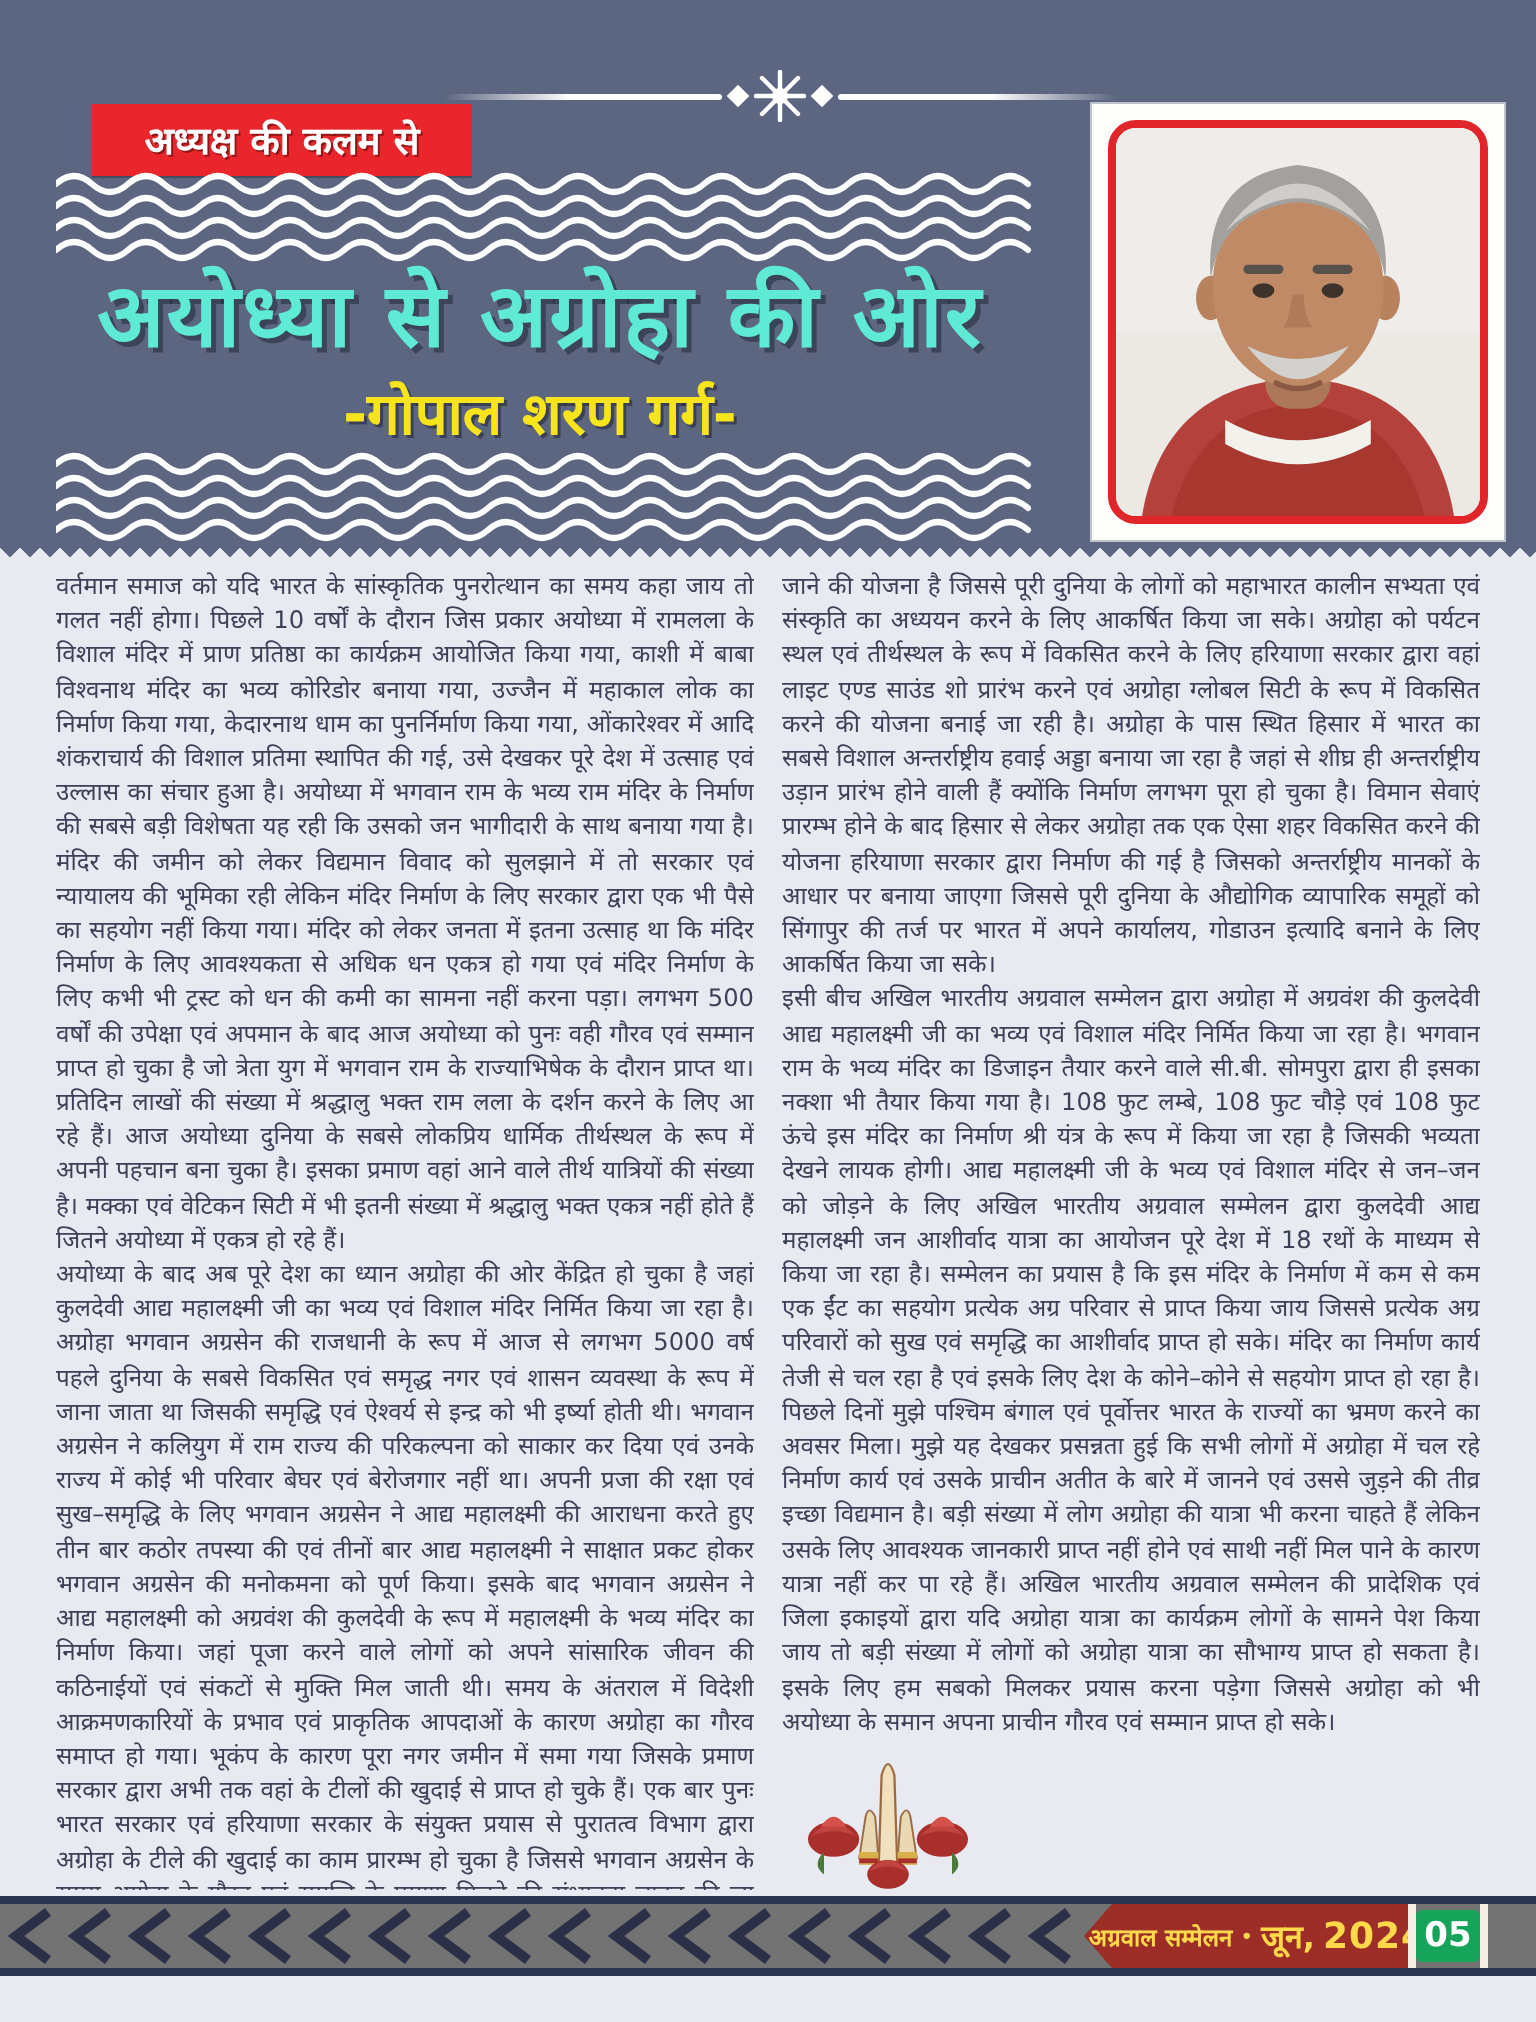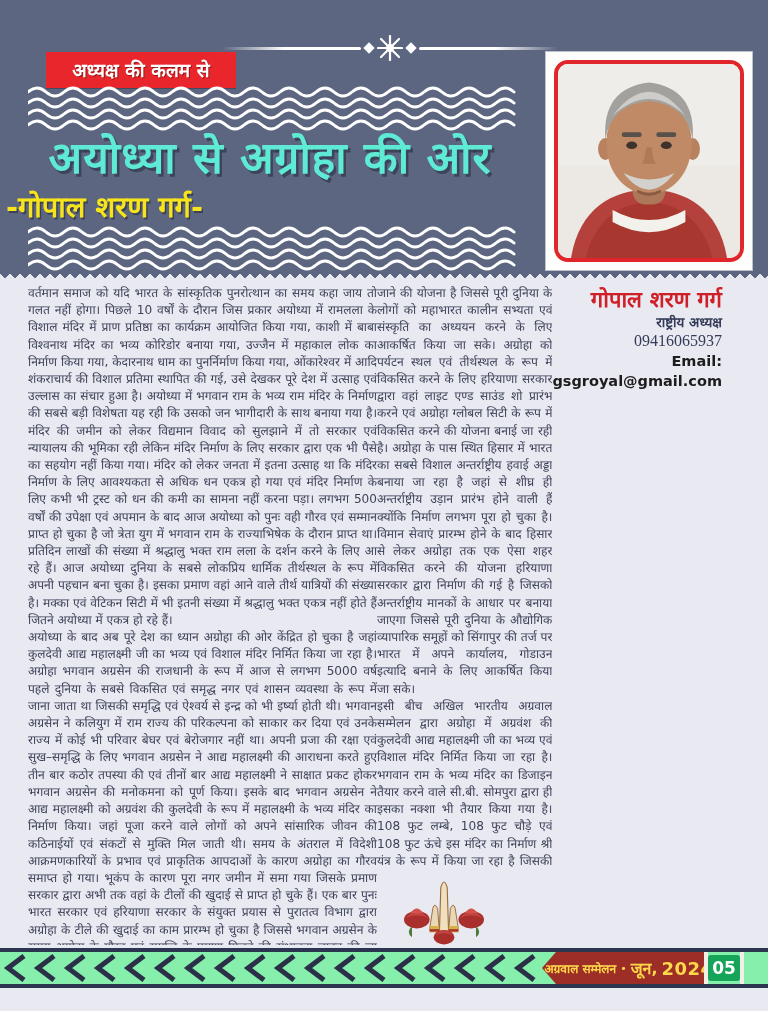--- a/index.html
+++ b/index.html
@@ -27,48 +27,48 @@
   .tri-l { left:-10px; bottom:-6px; border-bottom:30px solid #ffdf00; border-right:32px solid transparent; z-index:-1; }
   .tri-r { right:-10px; bottom:-6px; border-bottom:30px solid #ffdf00; border-left:32px solid transparent; z-index:-1; }
 
   .waves { position:absolute; display:block; }
   .waves-top { left:28px; top:86px; }
   .waves-bottom { left:28px; top:226px; }
 
   .title { position:absolute; left:6px; top:126px; width:528px; text-align:center;
     color:#5eead4; font-size:44px; font-weight:bold; letter-spacing:1px;
     text-shadow:2.5px 2.5px 0 rgba(35,40,58,.55); white-space:nowrap; }
-  .subtitle { position:absolute; left:6px; top:186px; width:528px; text-align:left;
+  .subtitle { position:absolute; left:6px; top:186px; width:528px; text-align:center;
     color:#f8e41b; font-size:29px; font-weight:bold; text-shadow:1.5px 1.5px 0 rgba(35,40,58,.6); white-space:nowrap; }
 
   .photo-frame { position:absolute; left:546px; top:52px; width:206px; height:218px; background:#fdfdfb;
     box-shadow:0 0 0 1px rgba(255,255,255,.6); }
   .photo-border { position:absolute; left:8px; top:8px; right:8px; bottom:8px;
     border:4px solid #e0262a; border-radius:14px; overflow:hidden; background:#ece9e4; }
   .portrait { width:100%; height:100%; display:block; }
 
   
-  .body { position:absolute; left:28px; top:285px; width:712px; height:662px; display:flex; }
+  .body { position:absolute; left:28px; top:285px; width:712px; height:662px; display:flex; gap:14px; }
   .col { width:349px; color:#3c4157; font-size:12.1px; line-height:17.2px; text-align:justify; }
   .col p { margin:0; }
   .col-left { height:660px; overflow:hidden; }
   .col-right { display:flex; flex-direction:row; }
   .col-text { height:582px; overflow:hidden; }
 
   .signature { text-align:right; padding-right:4px; margin-top:2px; }
   .sig-name { color:#cf2027; font-size:22px; font-weight:bold; line-height:26px; white-space:nowrap; }
   .sig-title { color:#333c58; font-size:13.5px; font-weight:bold; line-height:18px; }
   .sig-phone { color:#333c58; font-family:"Liberation Serif", serif; font-size:16px; line-height:20px; }
   .sig-email { color:#1d1d1d; font-size:14.5px; font-weight:bold; line-height:20px; }
 
   .namaste { position:absolute; left:396px; top:872px; width:96px; height:76px; }
 
   
   .footer-band { position:absolute; left:0; top:948px; width:768px; height:40px; background:#2b3550; padding:4px 0; }
-  .band-inner { position:relative; width:100%; height:32px; background:#86efac; overflow:hidden; }
+  .band-inner { position:relative; width:100%; height:32px; background:#737373; overflow:hidden; }
   .chevrons { position:absolute; left:0; top:0; }
   .footer-right { position:absolute; right:24px; top:0; height:32px; display:flex; align-items:center; }
   .footer-maroon { width:162px; height:32px; background:#9c2d27; color:#ffd94a;
     clip-path:polygon(0 50%, 14px 0, 100% 0, 100% 100%, 14px 100%);
     display:flex; align-items:center; justify-content:center; gap:4px; padding-left:12px; white-space:nowrap; }
   .f-mag { font-size:12px; font-weight:bold; }
   .f-sep { font-size:11px; }
   .f-month { font-size:16px; font-weight:bold; }
   .f-year { font-size:18px; font-weight:bold; letter-spacing:.5px; }
   .f-gap { width:4px; height:32px; background:#f3efe6; }
@@ -149,29 +149,20 @@
 
   <div class="body">
     <div class="col col-left">
       <p>वर्तमान समाज को यदि भारत के सांस्कृतिक पुनरोत्थान का समय कहा जाय तो गलत नहीं होगा। पिछले 10 वर्षों के दौरान जिस प्रकार अयोध्या में रामलला के विशाल मंदिर में प्राण प्रतिष्ठा का कार्यक्रम आयोजित किया गया, काशी में बाबा विश्वनाथ मंदिर का भव्य कोरिडोर बनाया गया, उज्जैन में महाकाल लोक का निर्माण किया गया, केदारनाथ धाम का पुनर्निर्माण किया गया, ओंकारेश्वर में आदि शंकराचार्य की विशाल प्रतिमा स्थापित की गई, उसे देखकर पूरे देश में उत्साह एवं उल्लास का संचार हुआ है। अयोध्या में भगवान राम के भव्य राम मंदिर के निर्माण की सबसे बड़ी विशेषता यह रही कि उसको जन भागीदारी के साथ बनाया गया है। मंदिर की जमीन को लेकर विद्यमान विवाद को सुलझाने में तो सरकार एवं न्यायालय की भूमिका रही लेकिन मंदिर निर्माण के लिए सरकार द्वारा एक भी पैसे का सहयोग नहीं किया गया। मंदिर को लेकर जनता में इतना उत्साह था कि मंदिर निर्माण के लिए आवश्यकता से अधिक धन एकत्र हो गया एवं मंदिर निर्माण के लिए कभी भी ट्रस्ट को धन की कमी का सामना नहीं करना पड़ा। लगभग 500 वर्षों की उपेक्षा एवं अपमान के बाद आज अयोध्या को पुनः वही गौरव एवं सम्मान प्राप्त हो चुका है जो त्रेता युग में भगवान राम के राज्याभिषेक के दौरान प्राप्त था। प्रतिदिन लाखों की संख्या में श्रद्धालु भक्त राम लला के दर्शन करने के लिए आ रहे हैं। आज अयोध्या दुनिया के सबसे लोकप्रिय धार्मिक तीर्थस्थल के रूप में अपनी पहचान बना चुका है। इसका प्रमाण वहां आने वाले तीर्थ यात्रियों की संख्या है। मक्का एवं वेटिकन सिटी में भी इतनी संख्या में श्रद्धालु भक्त एकत्र नहीं होते हैं जितने अयोध्या में एकत्र हो रहे हैं।</p>
       <p>अयोध्या के बाद अब पूरे देश का ध्यान अग्रोहा की ओर केंद्रित हो चुका है जहां कुलदेवी आद्य महालक्ष्मी जी का भव्य एवं विशाल मंदिर निर्मित किया जा रहा है। अग्रोहा भगवान अग्रसेन की राजधानी के रूप में आज से लगभग 5000 वर्ष पहले दुनिया के सबसे विकसित एवं समृद्ध नगर एवं शासन व्यवस्था के रूप में जाना जाता था जिसकी समृद्धि एवं ऐश्वर्य से इन्द्र को भी इर्ष्या होती थी। भगवान अग्रसेन ने कलियुग में राम राज्य की परिकल्पना को साकार कर दिया एवं उनके राज्य में कोई भी परिवार बेघर एवं बेरोजगार नहीं था। अपनी प्रजा की रक्षा एवं सुख–समृद्धि के लिए भगवान अग्रसेन ने आद्य महालक्ष्मी की आराधना करते हुए तीन बार कठोर तपस्या की एवं तीनों बार आद्य महालक्ष्मी ने साक्षात प्रकट होकर भगवान अग्रसेन की मनोकमना को पूर्ण किया। इसके बाद भगवान अग्रसेन ने आद्य महालक्ष्मी को अग्रवंश की कुलदेवी के रूप में महालक्ष्मी के भव्य मंदिर का निर्माण किया। जहां पूजा करने वाले लोगों को अपने सांसारिक जीवन की कठिनाईयों एवं संकटों से मुक्ति मिल जाती थी। समय के अंतराल में विदेशी आक्रमणकारियों के प्रभाव एवं प्राकृतिक आपदाओं के कारण अग्रोहा का गौरव समाप्त हो गया। भूकंप के कारण पूरा नगर जमीन में समा गया जिसके प्रमाण सरकार द्वारा अभी तक वहां के टीलों की खुदाई से प्राप्त हो चुके हैं। एक बार पुनः भारत सरकार एवं हरियाणा सरकार के संयुक्त प्रयास से पुरातत्व विभाग द्वारा अग्रोहा के टीले की खुदाई का काम प्रारम्भ हो चुका है जिससे भगवान अग्रसेन के समय अग्रोहा के गौरव एवं समृद्धि के प्रमाण मिलने की संभावना व्यक्त की जा रही है। इस खुदाई के बाद अग्रोहा को पुरातत्व विभाग द्वारा संरक्षित क्षेत्र घोषित करके उसका विकास किए</p>
     </div>
     <div class="col col-right">
       <div class="col-text">
         <p>जाने की योजना है जिससे पूरी दुनिया के लोगों को महाभारत कालीन सभ्यता एवं संस्कृति का अध्ययन करने के लिए आकर्षित किया जा सके। अग्रोहा को पर्यटन स्थल एवं तीर्थस्थल के रूप में विकसित करने के लिए हरियाणा सरकार द्वारा वहां लाइट एण्ड साउंड शो प्रारंभ करने एवं अग्रोहा ग्लोबल सिटी के रूप में विकसित करने की योजना बनाई जा रही है। अग्रोहा के पास स्थित हिसार में भारत का सबसे विशाल अन्तर्राष्ट्रीय हवाई अड्डा बनाया जा रहा है जहां से शीघ्र ही अन्तर्राष्ट्रीय उड़ान प्रारंभ होने वाली हैं क्योंकि निर्माण लगभग पूरा हो चुका है। विमान सेवाएं प्रारम्भ होने के बाद हिसार से लेकर अग्रोहा तक एक ऐसा शहर विकसित करने की योजना हरियाणा सरकार द्वारा निर्माण की गई है जिसको अन्तर्राष्ट्रीय मानकों के आधार पर बनाया जाएगा जिससे पूरी दुनिया के औद्योगिक व्यापारिक समूहों को सिंगापुर की तर्ज पर भारत में अपने कार्यालय, गोडाउन इत्यादि बनाने के लिए आकर्षित किया जा सके।</p>
         <p>इसी बीच अखिल भारतीय अग्रवाल सम्मेलन द्वारा अग्रोहा में अग्रवंश की कुलदेवी आद्य महालक्ष्मी जी का भव्य एवं विशाल मंदिर निर्मित किया जा रहा है। भगवान राम के भव्य मंदिर का डिजाइन तैयार करने वाले सी.बी. सोमपुरा द्वारा ही इसका नक्शा भी तैयार किया गया है। 108 फुट लम्बे, 108 फुट चौड़े एवं 108 फुट ऊंचे इस मंदिर का निर्माण श्री यंत्र के रूप में किया जा रहा है जिसकी भव्यता देखने लायक होगी। आद्य महालक्ष्मी जी के भव्य एवं विशाल मंदिर से जन–जन को जोड़ने के लिए अखिल भारतीय अग्रवाल सम्मेलन द्वारा कुलदेवी आद्य महालक्ष्मी जन आशीर्वाद यात्रा का आयोजन पूरे देश में 18 रथों के माध्यम से किया जा रहा है। सम्मेलन का प्रयास है कि इस मंदिर के निर्माण में कम से कम एक ईंट का सहयोग प्रत्येक अग्र परिवार से प्राप्त किया जाय जिससे प्रत्येक अग्र परिवारों को सुख एवं समृद्धि का आशीर्वाद प्राप्त हो सके। मंदिर का निर्माण कार्य तेजी से चल रहा है एवं इसके लिए देश के कोने–कोने से सहयोग प्राप्त हो रहा है। पिछले दिनों मुझे पश्चिम बंगाल एवं पूर्वोत्तर भारत के राज्यों का भ्रमण करने का अवसर मिला। मुझे यह देखकर प्रसन्नता हुई कि सभी लोगों में अग्रोहा में चल रहे निर्माण कार्य एवं उसके प्राचीन अतीत के बारे में जानने एवं उससे जुड़ने की तीव्र इच्छा विद्यमान है। बड़ी संख्या में लोग अग्रोहा की यात्रा भी करना चाहते हैं लेकिन उसके लिए आवश्यक जानकारी प्राप्त नहीं होने एवं साथी नहीं मिल पाने के कारण यात्रा नहीं कर पा रहे हैं। अखिल भारतीय अग्रवाल सम्मेलन की प्रादेशिक एवं जिला इकाइयों द्वारा यदि अग्रोहा यात्रा का कार्यक्रम लोगों के सामने पेश किया जाय तो बड़ी संख्या में लोगों को अग्रोहा यात्रा का सौभाग्य प्राप्त हो सकता है। इसके लिए हम सबको मिलकर प्रयास करना पड़ेगा जिससे अग्रोहा को भी अयोध्या के समान अपना प्राचीन गौरव एवं सम्मान प्राप्त हो सके।</p>
-      </div>
-      <div class="signature">
-        <div class="sig-name">गोपाल शरण गर्ग</div>
-        <div class="sig-title">राष्ट्रीय अध्यक्ष</div>
-        <div class="sig-phone">09416065937</div>
-        <div class="sig-email">
-          <span>Email:</span>
-          <span>gsgroyal@gmail.com</span>
-        </div>
       </div>
     </div>
   </div>
 
   <svg class="namaste" viewBox="0 0 120 92">
     <g>
       <ellipse cx="26" cy="58" rx="16" ry="11" fill="#a92f2c"></ellipse>
       <path d="M12 56 Q26 40 40 56 Q26 50 12 56 Z" fill="#c24440"></path>
       <path d="M18 50 Q26 38 34 50 Z" fill="#d4524b"></path>
       <ellipse cx="94" cy="58" rx="16" ry="11" fill="#a92f2c"></ellipse>

